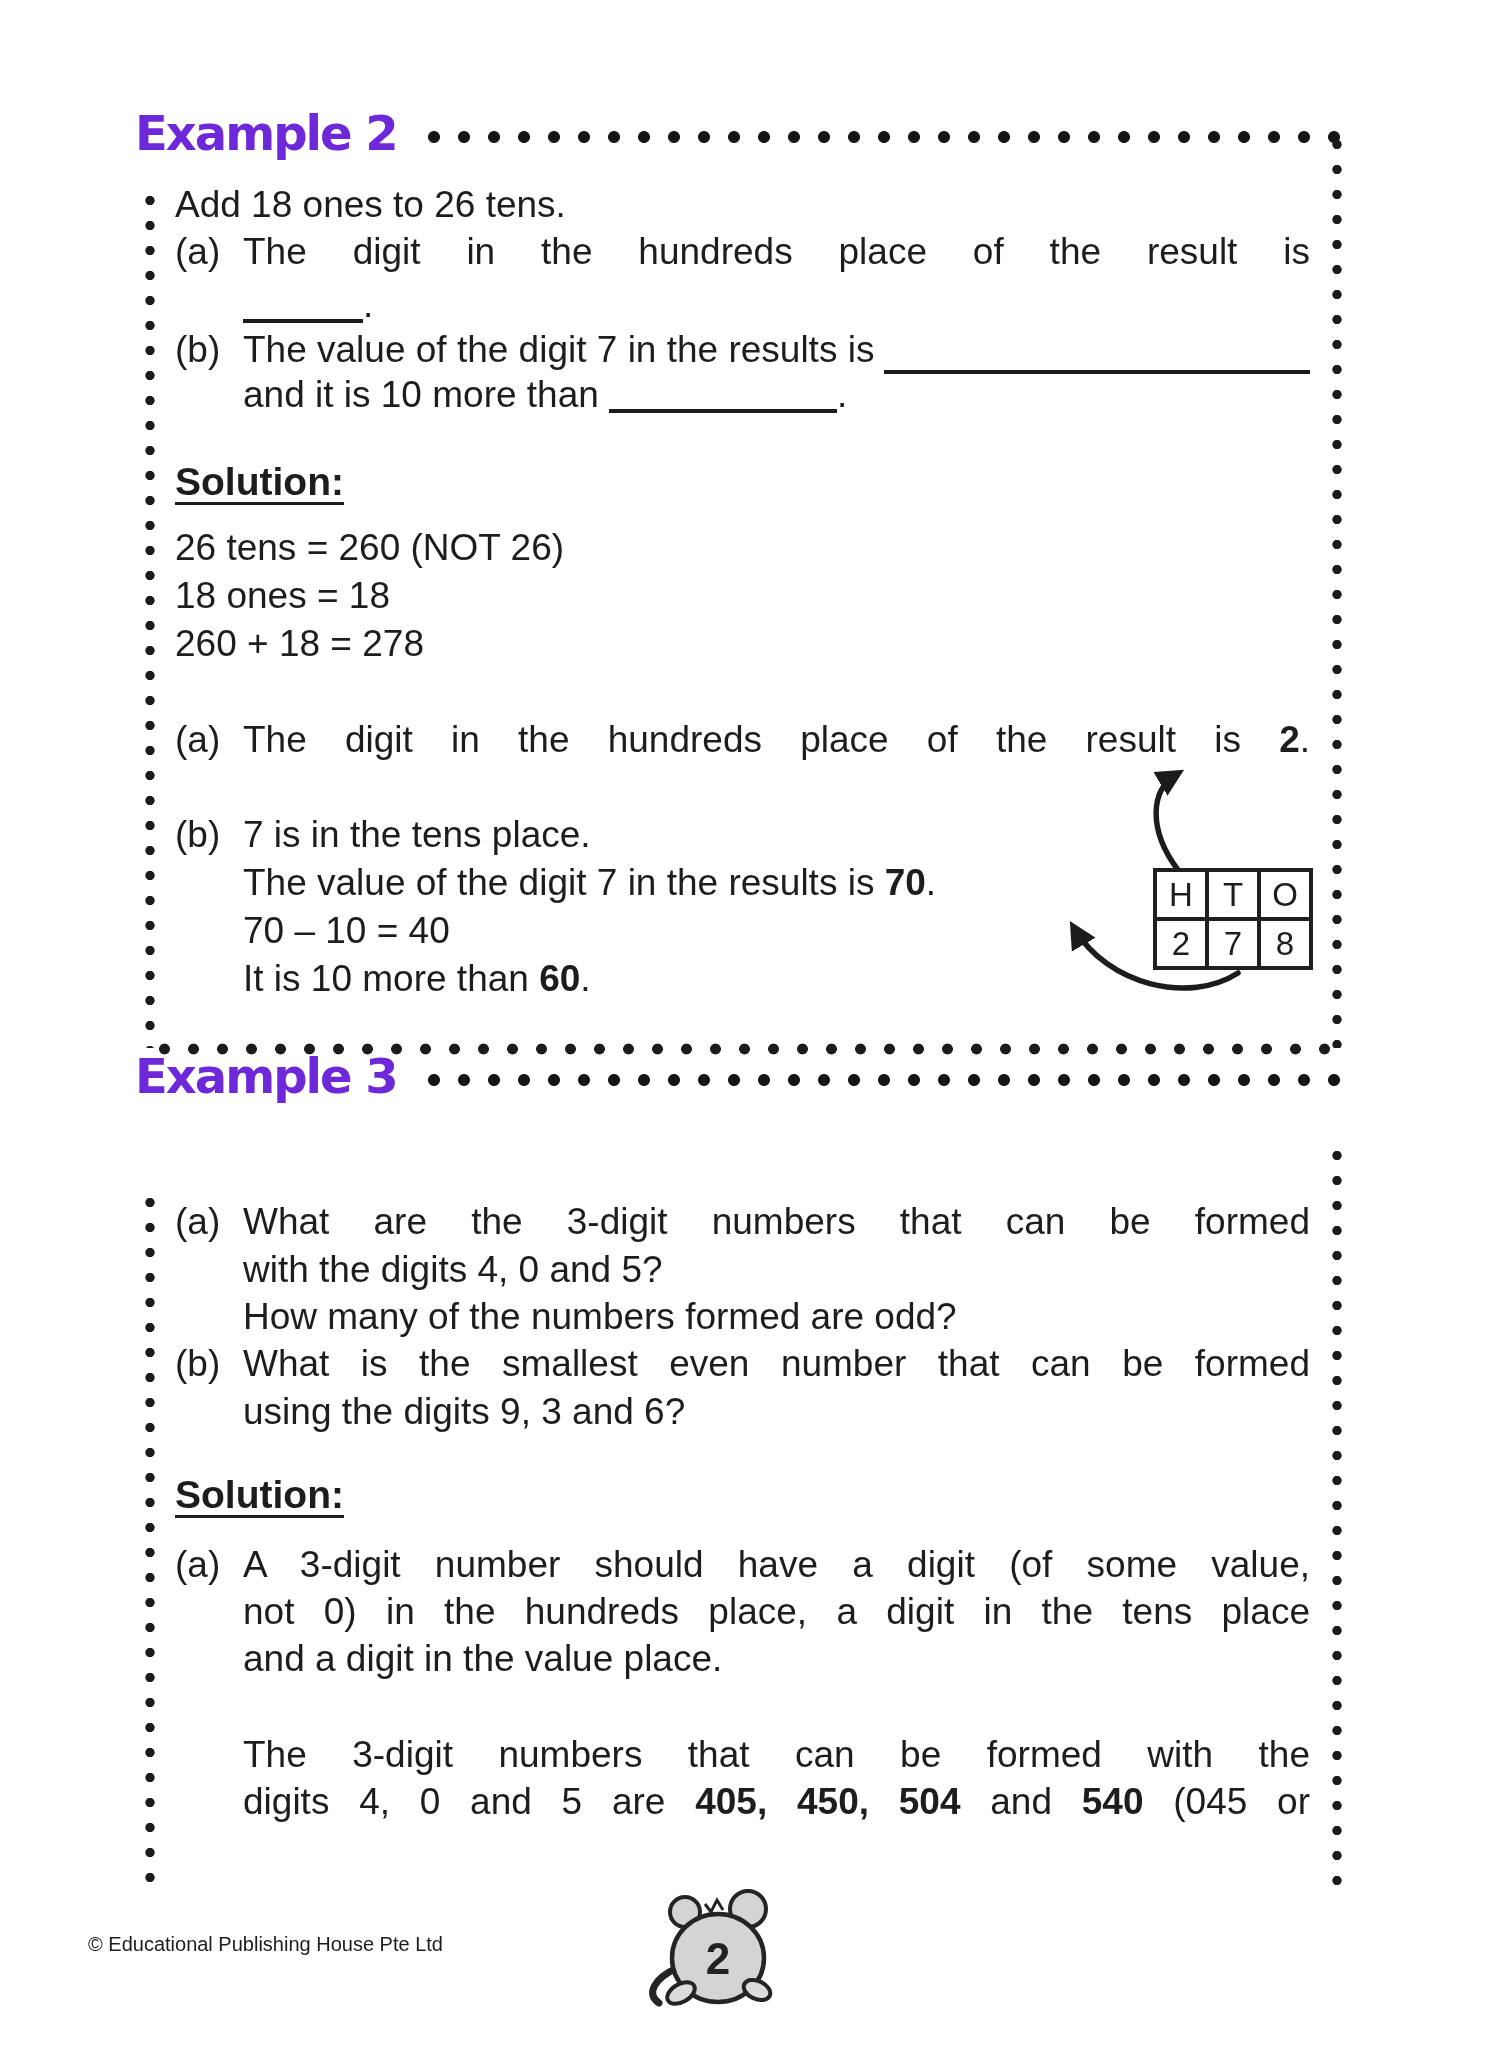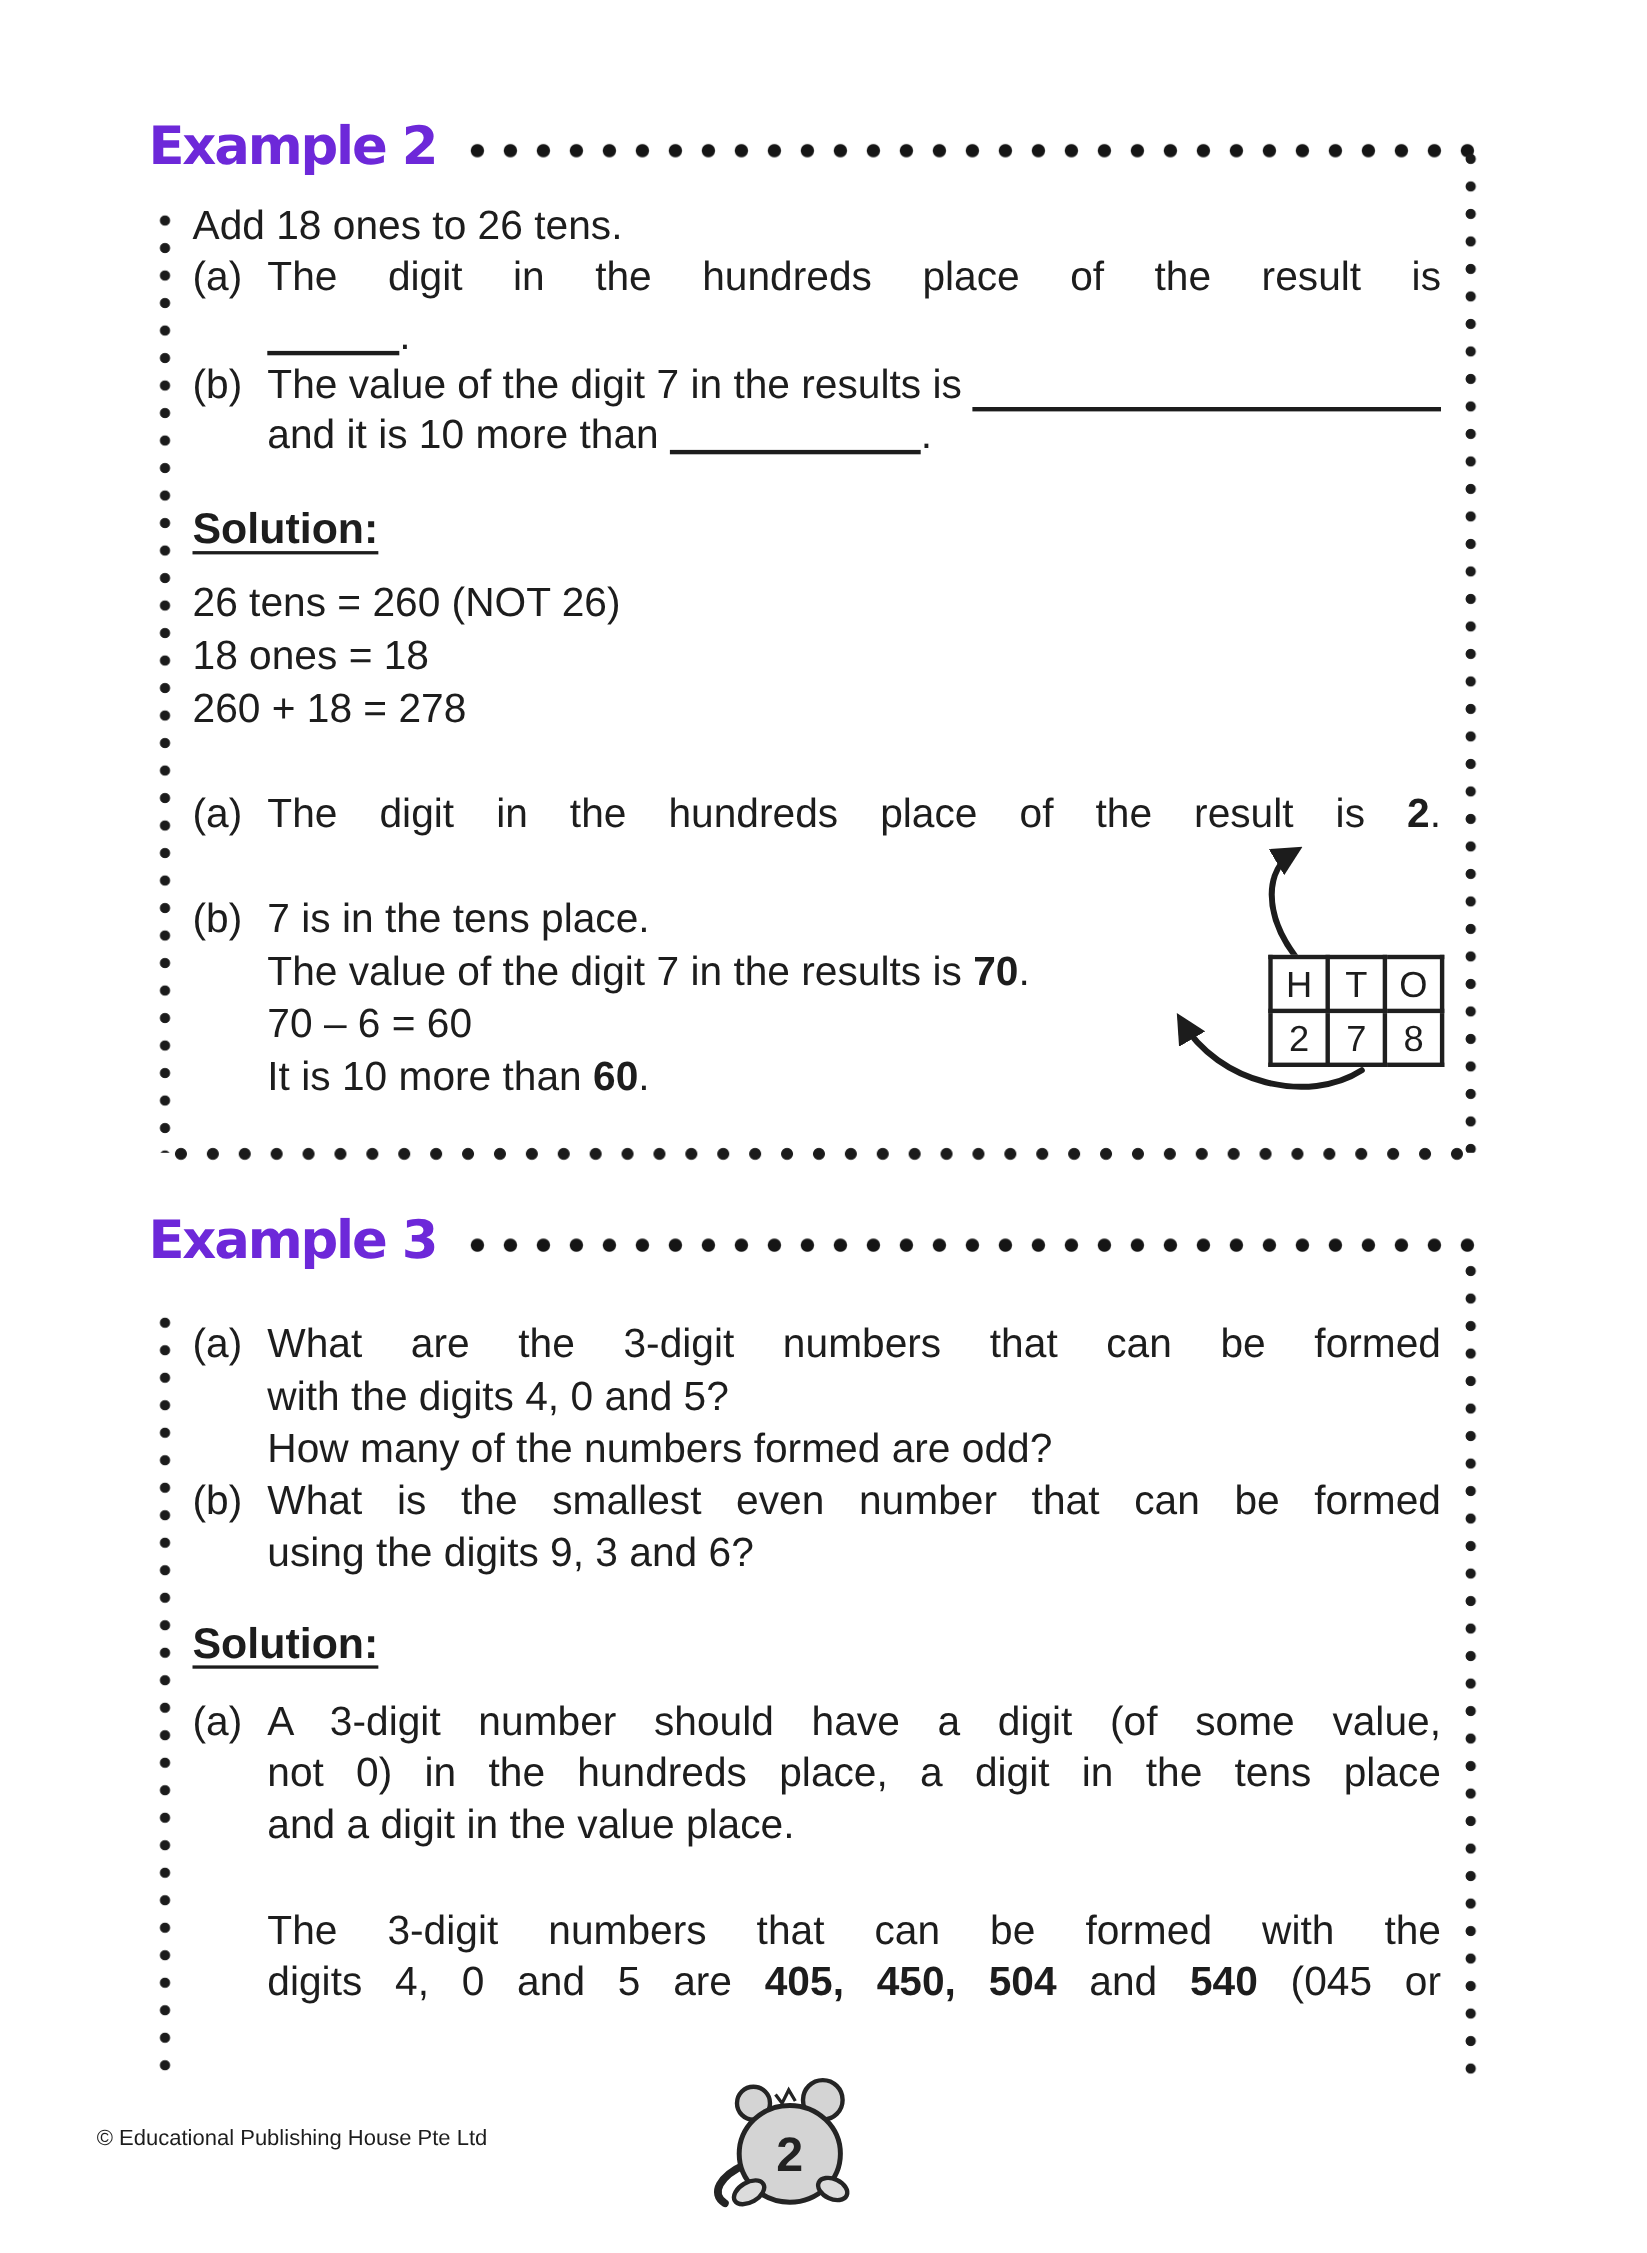--- a/index.html
+++ b/index.html
@@ -115,21 +115,21 @@
   </div>
 
   <div class="row" style="top:811px;">
     <span class="lbl">(b)</span>
     <div class="txt">7 is in the tens place.</div>
   </div>
   <div class="row" style="top:859px;">
     <div class="txt" style="width:880px;"><span>The value of the digit 7 in the results is </span><b>70</b><span>.</span></div>
   </div>
   <div class="row" style="top:907px;">
-    <div class="txt">70 – 6 = 60</div>
+    <div class="txt">70 – 10 = 40</div>
   </div>
   <div class="row" style="top:955px;">
     <div class="txt"><span>It is 10 more than </span><b>60</b><span>.</span></div>
   </div>
 
   <svg class="arrows" viewBox="0 0 330 300">
     <defs>
       <marker id="ah" viewBox="0 0 10 10" refX="7" refY="5" markerWidth="5" markerHeight="5" orient="auto">
         <path d="M0,0 L10,5 L0,10 z" fill="#1c1c1c"></path>
       </marker>
@@ -146,21 +146,21 @@
         <td>O</td>
       </tr>
       <tr>
         <td>2</td>
         <td>7</td>
         <td>8</td>
       </tr>
     </tbody>
   </table>
 
-  <div class="exheader" style="top:1100px;">
+  <div class="exheader" style="top:1048px;">
     <span class="extitle">Example 3</span>
     <span class="hdots"></span>
   </div>
 
   <div class="vdots" style="left:144px;top:1190px;height:705px;"></div>
   <div class="vdots" style="left:1331px;top:1143px;height:752px;"></div>
 
   <div class="row" style="top:1198px;">
     <span class="lbl">(a)</span>
     <div class="txt jl">What are the 3-digit numbers that can be formed</div>

